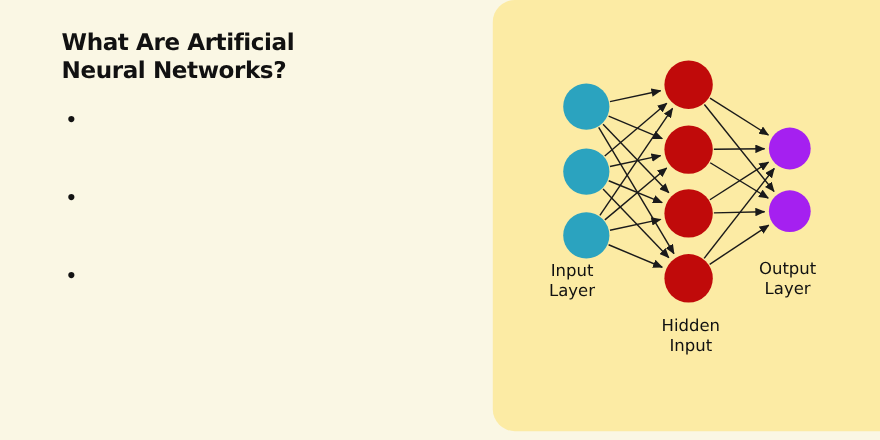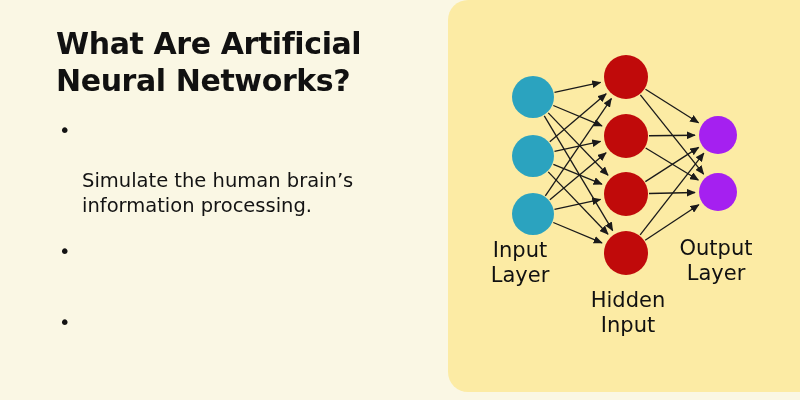--- a/index.html
+++ b/index.html
@@ -40,21 +40,21 @@
   
   #text-column {
     position: absolute;
     left: 56px;
     top: 26px;
     width: 380px;
   }
   #page-title {
     font-family: "DejaVu Sans", sans-serif;
     font-weight: 700;
-    font-size: 30px;
+    font-size: 21px;
     line-height: 1.22;
     letter-spacing: -0.4px;
     color: #111111;
     margin: 0 0 4px 0;
     white-space: pre-line;
   }
   #bullet-list {
     list-style: none;
     margin: 20px 0 0 0;
     padding: 0;
@@ -85,21 +85,21 @@
     position: absolute;
     left: 0;
     top: 0;
     width: 800px;
     height: 400px;
     pointer-events: none;
   }
   .layer-label {
     position: absolute;
     font-family: "DejaVu Sans", sans-serif;
-    font-size: 21px;
+    font-size: 15px;
     line-height: 1.18;
     color: #111111;
     text-align: center;
     white-space: pre-line;
   }
   #label-input  { left: 478px; top: 238px; width: 84px; }
   #label-hidden { left: 580px; top: 288px; width: 96px; }
   #label-output { left: 668px; top: 236px; width: 96px; }
 </style>
 </head>
@@ -109,22 +109,20 @@
 
   <div id="diagram-panel" class="squared-right"></div>
 
   <div id="text-column">
     <h1 id="page-title">What Are Artificial
 Neural Networks?</h1>
 
     <ul id="bullet-list">
       <li class="bullet-item">
         <span class="bullet-marker">•</span>
-        <span>Simulate the human brain’s
-information processing.</span>
       </li>
       <li class="bullet-item">
         <span class="bullet-marker">•</span>
       </li>
       <li class="bullet-item">
         <span class="bullet-marker">•</span>
         
       </li>
     </ul>
   </div>

